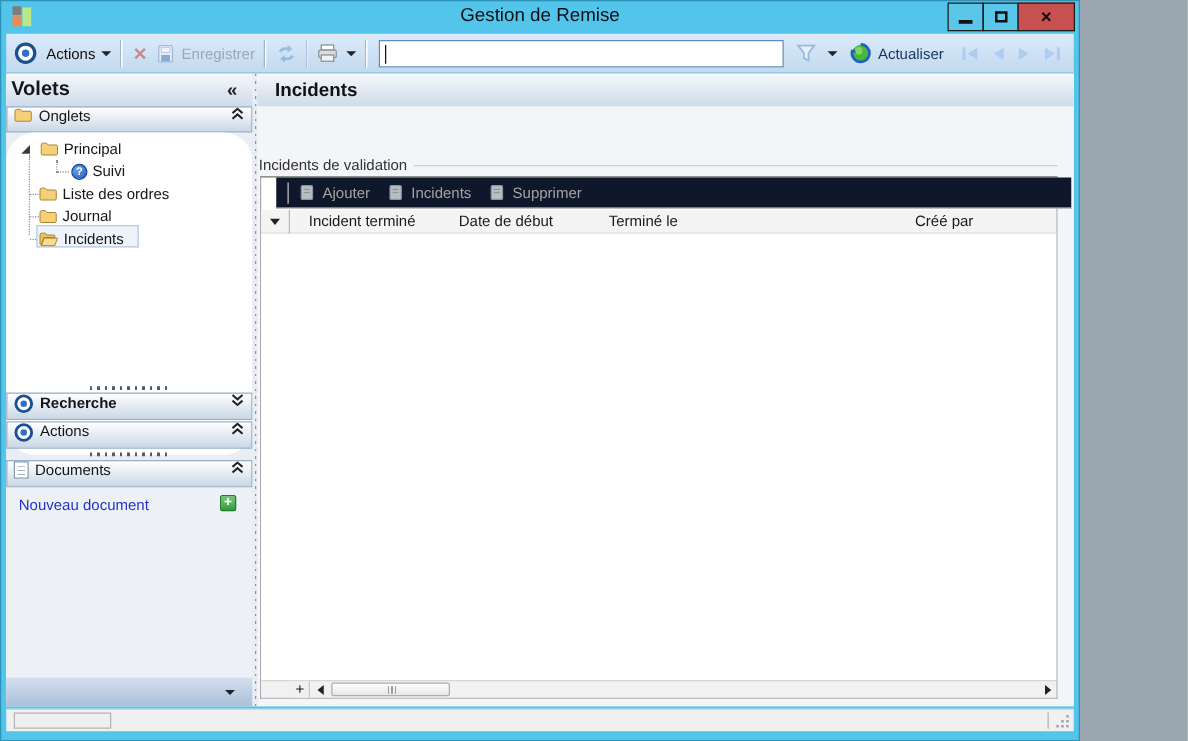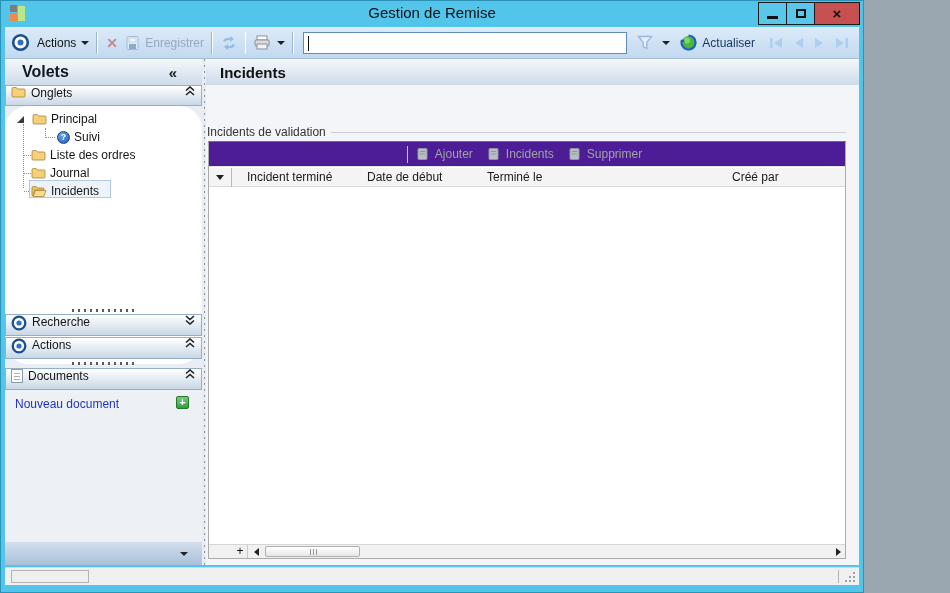--- a/index.html
+++ b/index.html
@@ -45,21 +45,21 @@
   
   .app-body { position:absolute; left:4px; right:4px; top:58px; bottom:27px; background:#e9eef4; }
 
   
   .sidebar { position:absolute; left:0; top:0; width:197px; height:100%; background:#e9eef4; }
   .vsplit { position:absolute; left:197px; top:0; width:4px; height:100%; background:#e7edf3;
             background-image:repeating-linear-gradient(180deg,#8a95a0 0 2px, transparent 2px 6px);
             background-size:1px 100%; background-repeat:no-repeat; background-position:2px 0; }
 
   .volets-header { position:absolute; left:0; top:0; width:100%; height:26px;
-                   background:linear-gradient(#f4f8fc,#cedbe9); display:flex; align-items:center; padding:0 17px; }
+                   background:linear-gradient(#f4f8fc,#cedbe9); display:flex; align-items:center; padding:0 4px; }
   .volets-title { font-size:16px; font-weight:bold; color:#11181f; flex:1; }
   .chev-left { font-size:15px; font-weight:bold; color:#222; padding-right:8px; }
 
   .panel-header { position:absolute; left:0; width:100%; height:21px;
                   border:1px solid #96aec7; background:linear-gradient(#ffffff,#c9d7e6);
                   display:flex; padding:0 5px; }
   .panel-header .ph-label { flex:1; font-size:12px; color:#151515; margin-left:5px; }
 
   .tree { position:absolute; left:0; top:47px; width:100%; height:258px; background:#ffffff;border-radius:23px; }
   .tree-row { position:absolute; height:18px; display:flex; align-items:center; font-size:12px; color:#161616; }
@@ -95,22 +95,22 @@
 
   .chk-row { position:absolute; left:17px; top:46px; display:flex; align-items:center; }
   .checkbox { width:13px; height:13px; background:#fff; border:1px solid #8c8c8c; }
   .chk-label { margin-left:7px; font-size:12px; color:#222; }
 
   .groupbox-label { position:absolute; left:1px; top:66px; font-size:12px; color:#333; background:#f3f5f8; padding-right:5px; z-index:2; }
   .groupbox-line { position:absolute; left:119px; right:13px; top:73px; height:1px; background:#c9ced4; }
 
   .grid { position:absolute; left:2px; right:13px; top:82px; bottom:6px; background:#fff;
           border:1px solid #ababab; border-top:1px solid #6f6f6f; }
-  .grid-toolbar { position:absolute; left:0; top:0; width:100%; height:25px; background:#4c1d95;
-                  border-bottom:1px solid #e3e3e3; display:flex; align-items:center;justify-content:center; }
+  .grid-toolbar { position:absolute; left:12px; top:0; width:100%; height:25px; background:#0f172a;
+                  border-bottom:1px solid #e3e3e3; display:flex; align-items:center; }
   .gt-sep { width:1px; height:17px; background:#c3c3c3; margin-left:9px; margin-right:8px; }
   .gt-btn { display:flex; align-items:center; margin-right:14px; }
   .gt-label { font-size:12px; color:#a3a3a3; margin-left:5px; }
 
   .grid-header { position:absolute; left:0; top:26px; width:100%; height:19px; background:#f4f4f4;
                  border-bottom:1px solid #d9d9d9; }
   .col-label { position:absolute; top:2px; font-size:12px; color:#1a1a1a; white-space:nowrap; }
   .row-indicator { position:absolute; left:7px; top:7px; width:0; height:0;
                    border-left:4px solid transparent; border-right:4px solid transparent; border-top:5px solid #222; }
   .indicator-colline { position:absolute; left:22px; top:26px; width:1px; height:42px; background:#b9b9b9; }
@@ -302,21 +302,21 @@
               <path d="M4.2 5.5 H15 L12.8 11.5 H2.2 Z" fill="#f8dc8e" stroke="#ab8433" stroke-width=".8"></path>
             </svg>
           <span class="tree-label" style="position:relative;">Incidents</span>
         </div>
       </div>
 
       <div class="hsplit" style="top:247px;">
           <div class="dots"></div>
         </div>
 
-      <div class="panel-header" style="top:255px; height:22px;">
+      <div class="panel-header" style="top:255px; height:22px;font-weight:bold;">
         <svg width="16" height="16" viewBox="0 0 16 16">
             <circle cx="8" cy="8" r="6.3" fill="#fff" stroke="#1c4f90" stroke-width="2.3"></circle>
             <circle cx="8" cy="8" r="2.6" fill="#2f6fc4"></circle>
           </svg>
         <span class="ph-label">Recherche</span>
         <svg width="12" height="10" viewBox="0 0 12 10">
             <path d="M2 1 L6 4.5 L10 1 M2 5.5 L6 9 L10 5.5" fill="none" stroke="#222" stroke-width="1.6"></path>
           </svg>
       </div>
 

